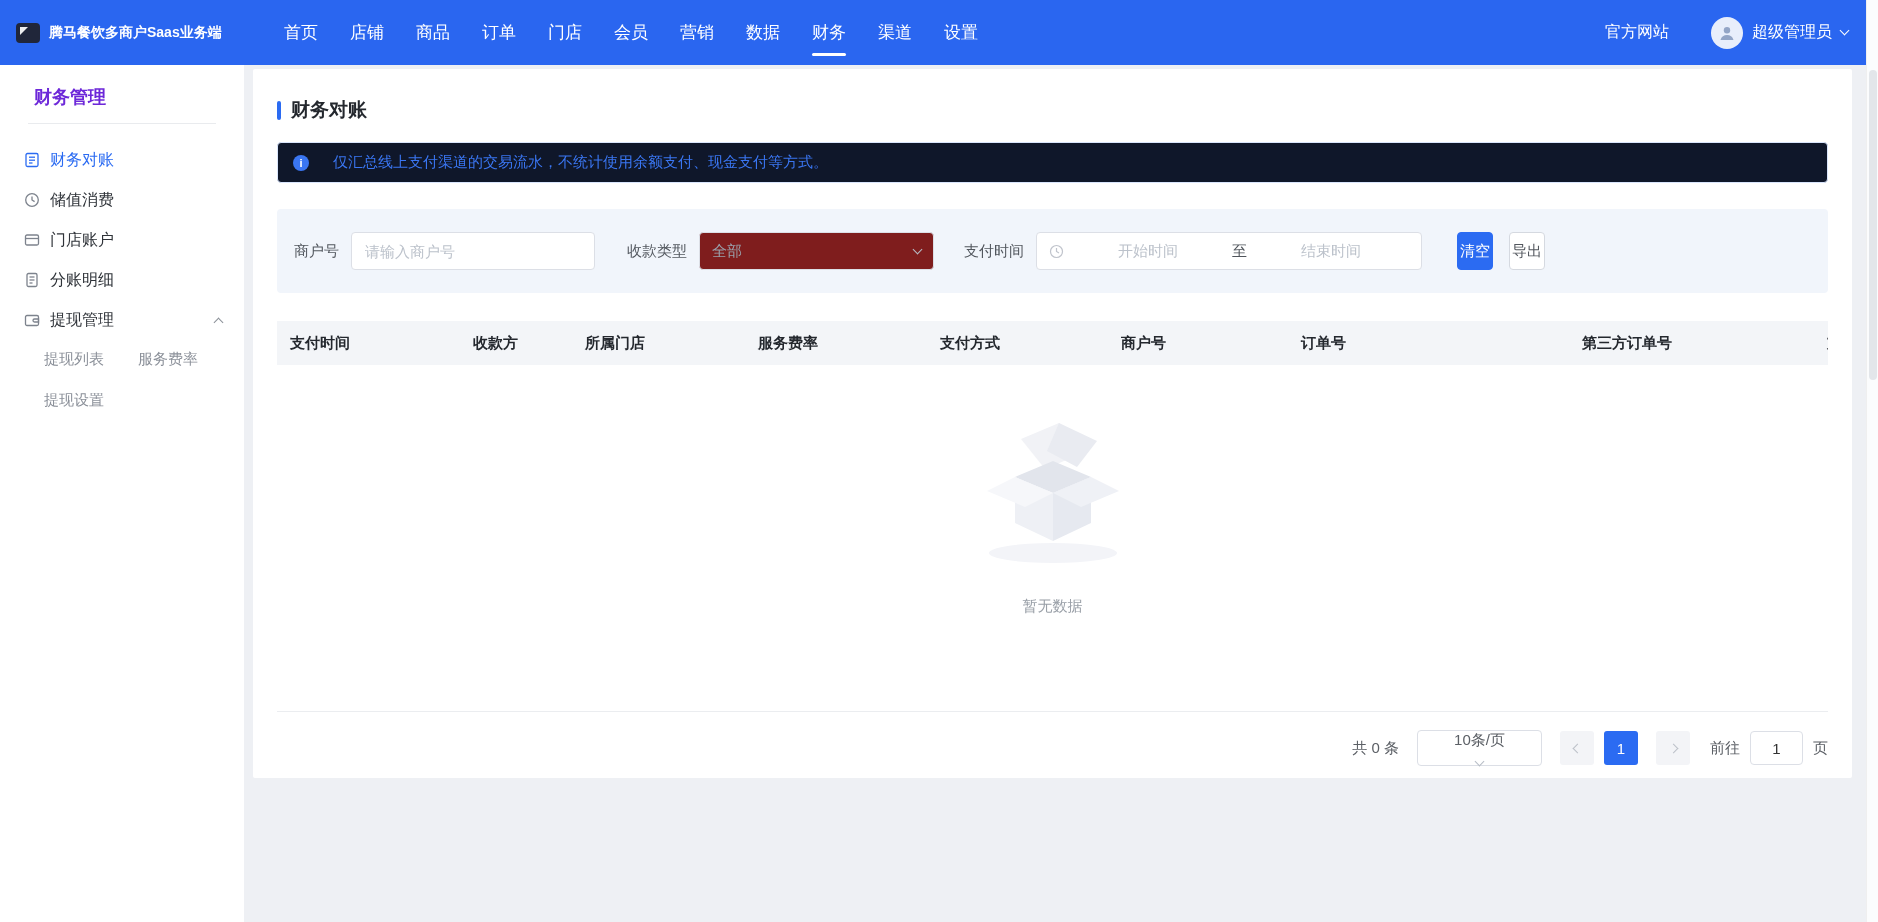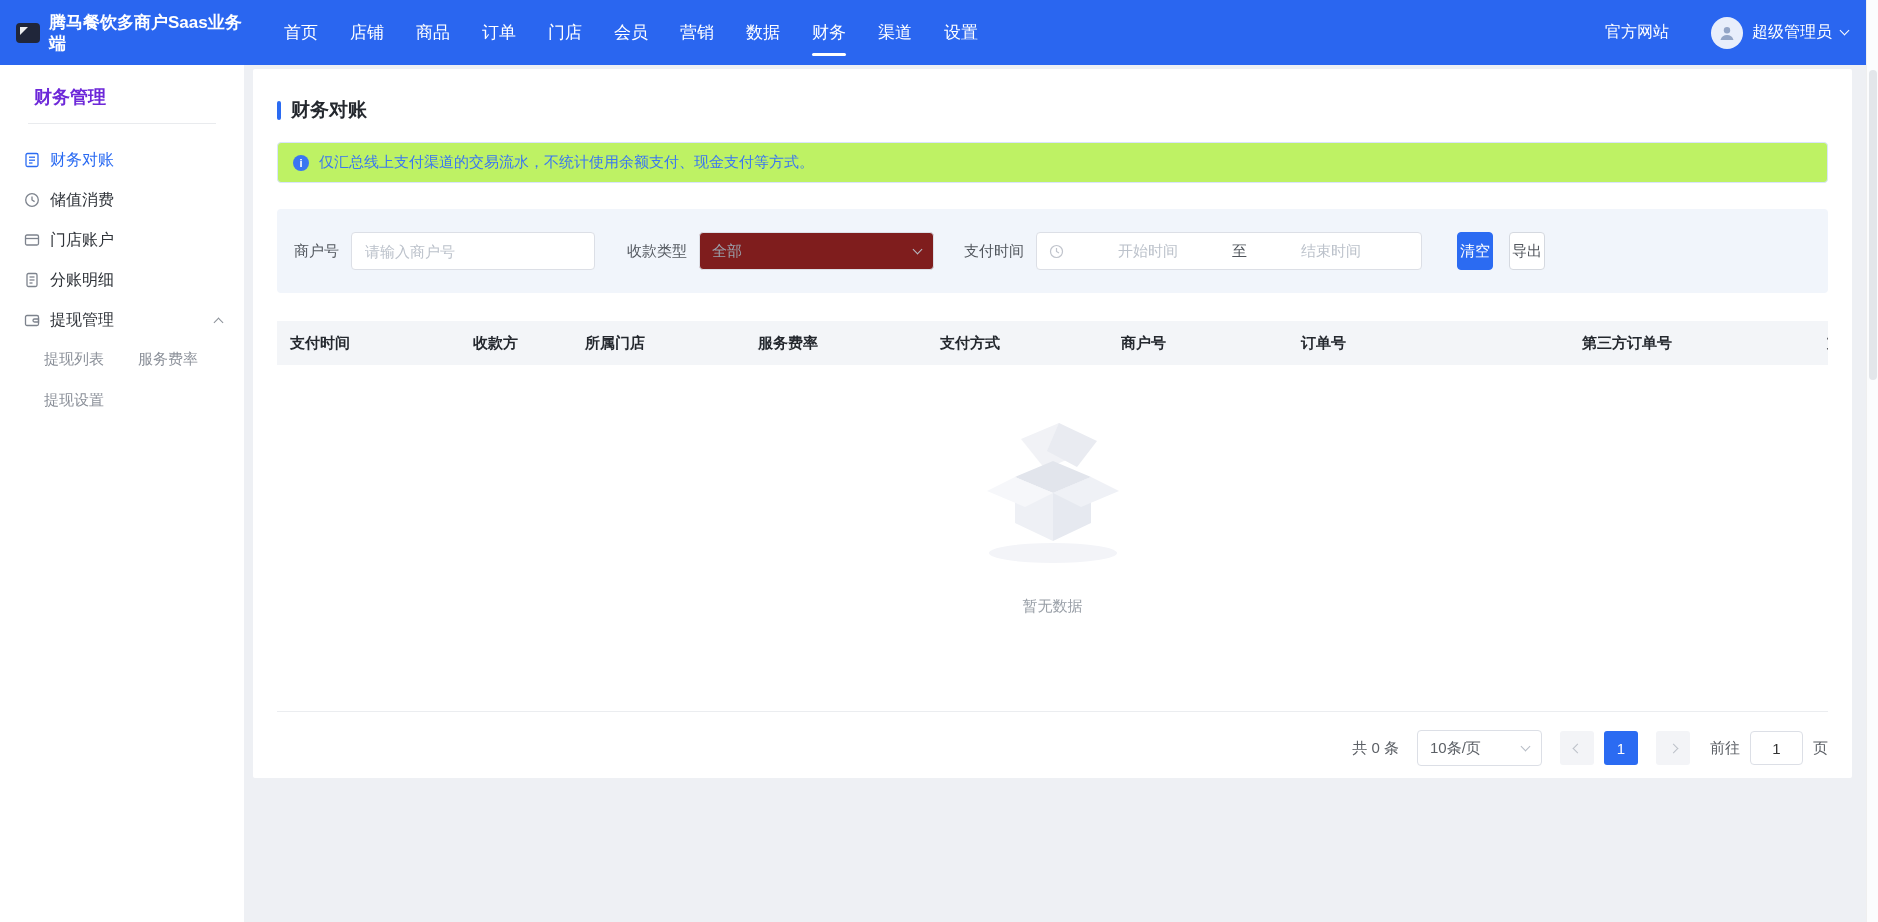--- a/index.html
+++ b/index.html
@@ -4,21 +4,21 @@
 <style>
   * { margin:0; padding:0; box-sizing:border-box; }
   html,body { width:1878px; height:922px; overflow:hidden; }
   body { font-family:"Liberation Sans","DejaVu Sans",sans-serif; display:flex; flex-direction:column; background:#eef0f4; }
 
   
   .topbar { height:65px; background:#2a66f0; display:flex; align-items:center; color:#fff; flex-shrink:0; position:relative; z-index:5; }
   .logo { width:244px; padding-left:16px; display:flex; align-items:center; gap:9px; cursor:pointer; }
   .logo-icon { width:24px; height:20px; background:#20263a; border-radius:4px; position:relative; flex-shrink:0; }
   .logo-icon::after { content:""; position:absolute; left:4px; top:4px; border-left:8px solid #ffffff; border-bottom:8px solid transparent; opacity:.92; }
-  .logo-text { font-size:17px; font-weight:700; line-height:21px; width:198px; }
+  .logo-text { font-size:14px; font-weight:700; line-height:21px; width:198px; }
   .nav { display:flex; margin-left:24px; }
   .nav-item { padding:0 16px; height:65px; line-height:65px; font-size:17px; position:relative; cursor:pointer; white-space:nowrap; }
   .nav-item.active::after { content:""; position:absolute; left:50%; transform:translateX(-50%); bottom:9px; width:34px; height:3px; background:#fff; border-radius:2px; }
   .tb-right { margin-left:auto; display:flex; align-items:center; gap:42px; padding-right:30px; font-size:16px; }
   .website { cursor:pointer; white-space:nowrap; }
   .user { display:flex; align-items:center; gap:9px; cursor:pointer; }
   .avatar { width:32px; height:32px; border-radius:50%; background:#e8eefb; display:flex; align-items:center; justify-content:center; }
   .arr { display:inline-block; width:8px; height:8px; border-right:2px solid currentColor; border-bottom:2px solid currentColor; }
   .arr.down { transform:rotate(45deg); margin-top:-4px; }
   .arr.up { transform:rotate(-135deg); margin-top:5px; }
@@ -40,21 +40,21 @@
   .sb-item .arr { margin-left:auto; color:#8b9098; }
   .sb-sub { padding:10px 0 0 44px; display:grid; grid-template-columns:94px auto; row-gap:22px; font-size:15px; color:#8b9099; }
   .sb-sub span { cursor:pointer; }
 
   
   .card { background:#fff; height:709px; border-radius:2px; padding:28px 24px 0; }
   .title-row { display:flex; align-items:center; gap:10px; }
   .accent { width:4px; height:19px; background:#2b6bf2; border-radius:2px; }
   .page-title { font-size:19px; font-weight:700; color:#24282e; }
 
-  .alert { margin-top:19px; height:41px; background:#bef264; border:1px solid #d9e5fc; border-radius:4px; display:flex; align-items:center; padding:0 15px; gap:10px; color:#3a76f2; font-size:15px; }
+  .alert { margin-top:19px; height:41px; background:#0f172a; border:1px solid #d9e5fc; border-radius:4px; display:flex; align-items:center; padding:0 15px; gap:24px; color:#3a76f2; font-size:15px; }
   .info-icon { width:16px; height:16px; border-radius:50%; background:#3a76f2; color:#fff; font-size:11px; font-weight:700; display:flex; align-items:center; justify-content:center; flex-shrink:0; font-style:normal; }
   .info-icon::after { content:"i"; }
 
   .filter { margin-top:26px; height:84px; background:#f1f5fb; border-radius:4px; display:flex; align-items:center; padding:0 17px; font-size:15px; color:#52575e; }
   .f-label { margin-right:12px; white-space:nowrap; }
   .f-input { width:244px; height:38px; border:1px solid #dcdfe6; border-radius:4px; padding:0 13px; font-size:15px; color:#333; background:#fff; outline:none; font-family:inherit; }
   .f-input::placeholder { color:#bcc2cb; }
   .ml32 { margin-left:32px; } .ml30 { margin-left:30px; } .ml35 { margin-left:35px; }
   .f-select { width:235px; height:38px; background:#7f1d1d; border:1px solid #dcdfe6; border-radius:4px; display:flex; align-items:center; justify-content:space-between; padding:0 12px; cursor:pointer; }
   .f-select .val { color:#9aa1ab; }
@@ -66,21 +66,21 @@
   .btn.primary { background:#2b6bf2; color:#fff; border:1px solid #2b6bf2; }
   .btn.plain { background:#fff; color:#53575e; border:1px solid #d5d9e0; margin-left:16px; }
 
   .thead { margin-top:28px; height:44px; background:#f3f5f8; display:flex; align-items:center; padding-left:13px; overflow:hidden; font-size:15px; font-weight:700; color:#24282e; }
   .th { flex-shrink:0; white-space:nowrap; }
 
   .empty { height:347px; border-bottom:1px solid #ebedf0; display:flex; flex-direction:column; align-items:center; padding-top:50px; }
   .empty-text { margin-top:24px; font-size:15px; color:#9aa0a8; }
 
   .pager { margin-top:18px; display:flex; align-items:center; justify-content:flex-end; font-size:15px; color:#5c6066; }
-  .pg-size { margin-left:18px; width:125px; height:36px; border:1px solid #dcdfe6; border-radius:4px; background:#fff; display:flex; align-items:center; justify-content:space-between; padding:0 12px; cursor:pointer; color:#5c6066; }
+  .pg-size { margin-left:18px; width:125px; height:36px; border:1px solid #dcdfe6; border-radius:4px; background:#fff; display:flex; align-items:center; justify-content:space-between; padding:0 12px; cursor:pointer; color:#5c6066;flex-direction:column; }
   .pg-btn { margin-left:18px; width:34px; height:34px; background:#f3f4f7; border-radius:3px; display:flex; align-items:center; justify-content:center; color:#bcc1c9; cursor:pointer; }
   .pg-page { margin-left:10px; width:34px; height:34px; background:#2b6bf2; color:#fff; border-radius:3px; display:flex; align-items:center; justify-content:center; cursor:pointer; }
   .pg-goto-label { margin-left:20px; }
   .pg-goto { margin:0 10px; width:53px; height:34px; border:1px solid #dcdfe6; border-radius:4px; text-align:center; font-size:15px; color:#333; outline:none; font-family:inherit; background:#fff; }
 
   .scrollbar { position:fixed; top:0; right:0; width:12px; height:100%; background:#fbfcfd; border-left:1px solid #efefef; z-index:50; }
   .scroll-thumb { position:absolute; top:70px; left:2px; width:8px; height:310px; border-radius:4px; background:#e3e6ea; }
 </style>
 </head>
 <body>

